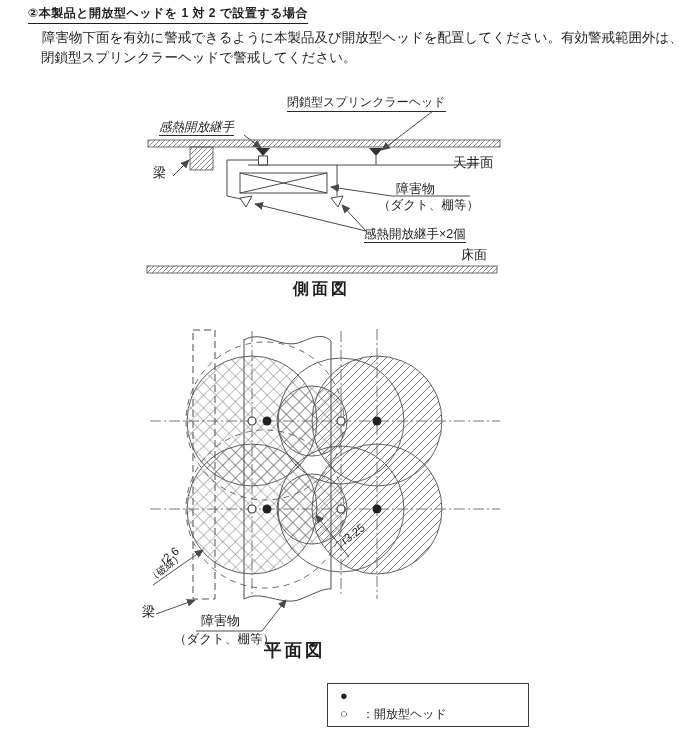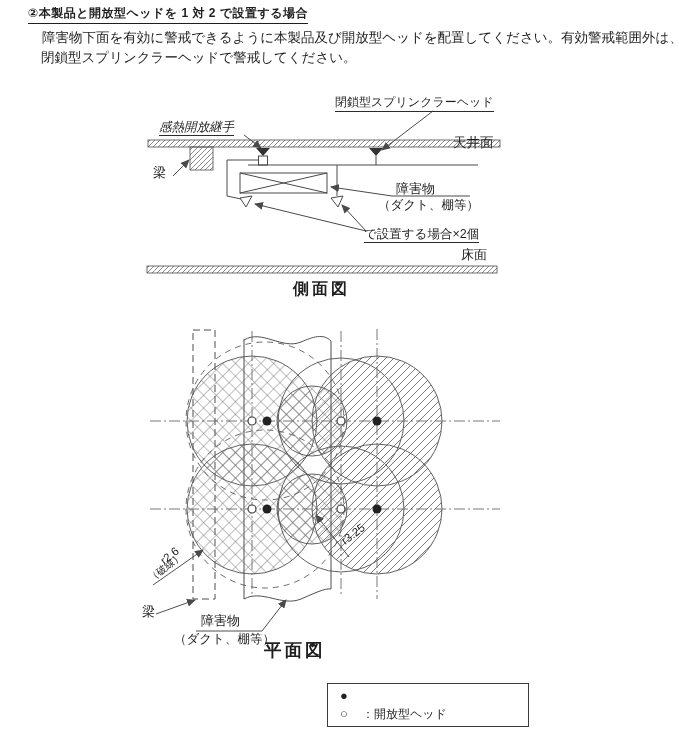--- a/index.html
+++ b/index.html
@@ -110,27 +110,27 @@
     <path d="M349,557 L316,515" marker-end="url(#arr)"></path>
     <path d="M156,614 L195,600" marker-end="url(#arr)"></path>
     <path d="M196,631 L262,631 L286,600" marker-end="url(#arr)"></path>
   </g>
 </svg>
 
 <div class="lbl heading">②本製品と開放型ヘッドを 1 対 2 で設置する場合</div>
 <div class="lbl body1">障害物下面を有効に警戒できるように本製品及び開放型ヘッドを配置してください。有効警戒範囲外は、</div>
 <div class="lbl body2">閉鎖型スプリンクラーヘッドで警戒してください。</div>
 
-<div class="lbl u" style="left:287px;top:96px;font-size:12px;margin-left:48px;">閉鎖型スプリンクラーヘッド</div>
+<div class="lbl u" style="left:287px;top:96px;font-size:12px;">閉鎖型スプリンクラーヘッド</div>
 <div class="lbl u" style="left:159px;top:120px;font-style:italic;">感熱開放継手</div>
 <div class="lbl" style="left:153px;top:166px;font-size:13px;">梁</div>
-<div class="lbl" style="left:453px;top:135px;font-size:13.5px;">天井面</div>
+<div class="lbl" style="left:453px;top:155px;font-size:13.5px;">天井面</div>
 <div class="lbl" style="left:396px;top:182px;font-size:13px;">障害物</div>
 <div class="lbl" style="left:378px;top:198px;">（ダクト、棚等）</div>
-<div class="lbl u" style="left:364px;top:227px;">で設置する場合×2個</div>
+<div class="lbl u" style="left:364px;top:227px;">感熱開放継手×2個</div>
 <div class="lbl" style="left:461px;top:248px;font-size:13px;">床面</div>
 <div class="lbl caption" style="left:274px;top:280px;font-size:16px;margin-left:19px;">側面図</div>
 
 <div class="lbl rot" style="left:158px;top:557px;font-size:11.5px;transform:rotate(-38deg);">r2.6</div>
 <div class="lbl rot" style="left:146px;top:575px;font-size:10px;transform:rotate(-38deg);">（破線）</div>
 <div class="lbl rot" style="left:339px;top:537px;font-size:11.5px;transform:rotate(-37deg);">r3.25</div>
 <div class="lbl" style="left:142px;top:605px;font-size:13px;">梁</div>
 <div class="lbl" style="left:201px;top:614px;font-size:13px;">障害物</div>
 <div class="lbl" style="left:174px;top:632px;">（ダクト、棚等）</div>
 <div class="lbl caption" style="left:264px;top:640px;font-size:17.5px;">平面図</div>

